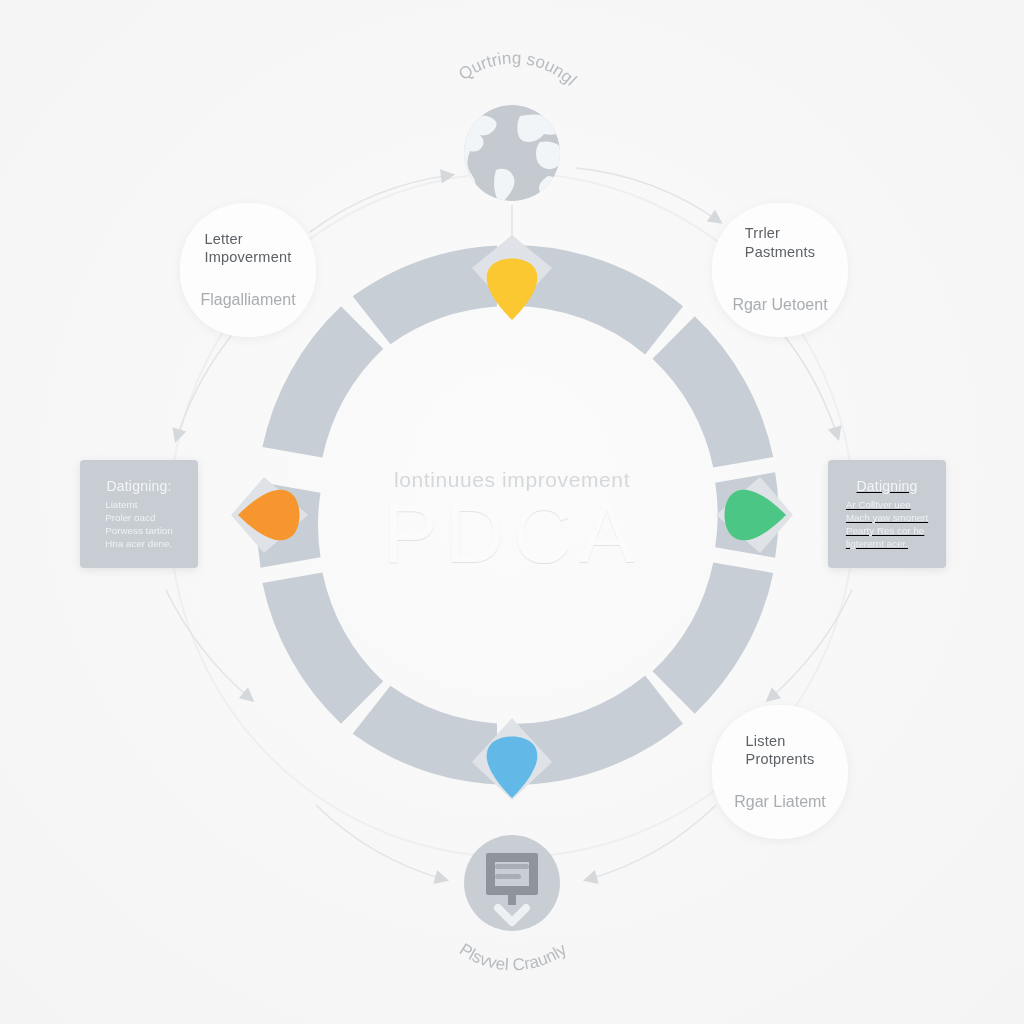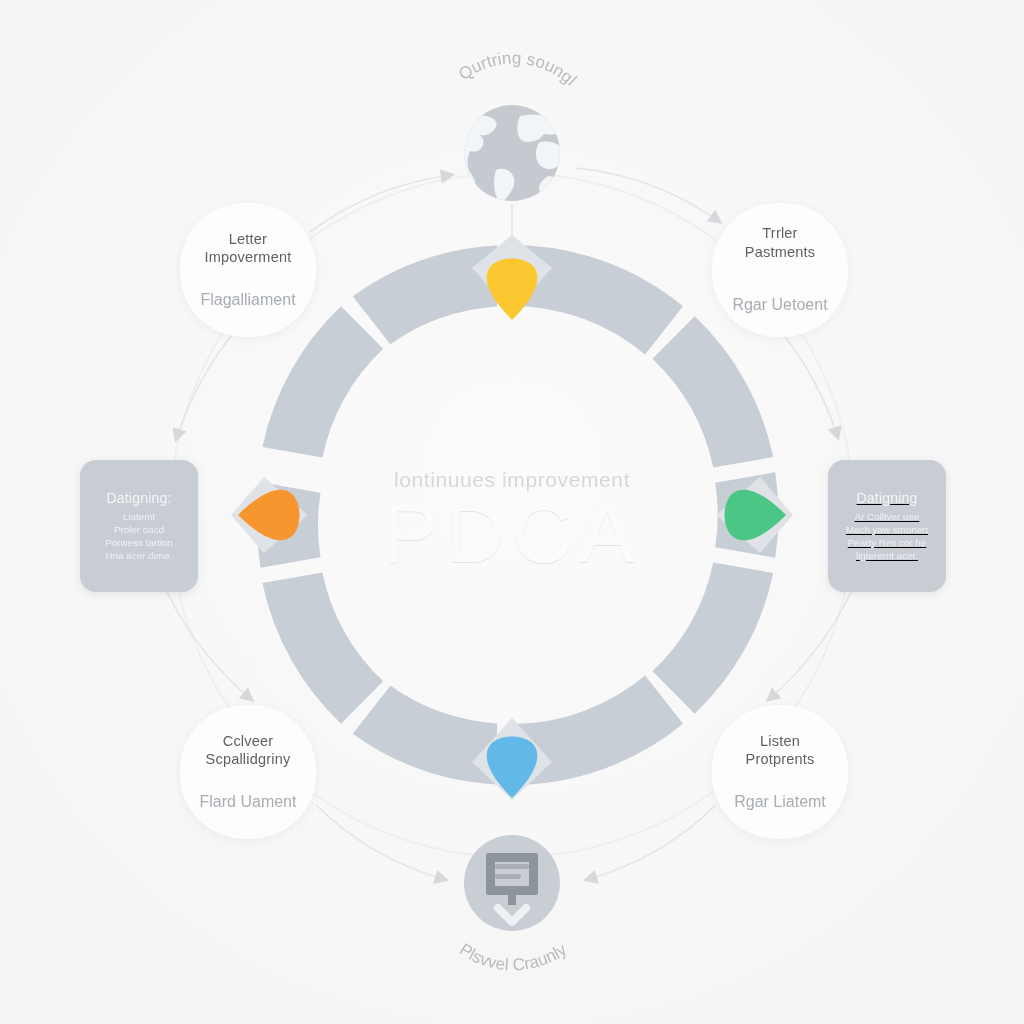--- a/index.html
+++ b/index.html
@@ -27,34 +27,33 @@
   }
 
   
   .node {
     position: absolute;
     box-sizing: border-box;
     display: flex;
     flex-direction: column;
     align-items: center;
     justify-content: center;
-    text-align: center;
     line-height: 1.28;
   }
   .node-round {
     width: 136px;
     height: 134px;
     border-radius: 48% 48% 48% 48% / 48% 48% 48% 48%;
     background: #fdfdfd;
     box-shadow: 0 2px 10px rgba(120,126,134,0.10);
   }
   .node-box {
     width: 118px;
-    height: 132px;
-    border-radius: 16px;
+    height: 108px;
+    border-radius: 4px;
     background: #c7cdd3;
     box-shadow: 0 2px 8px rgba(120,126,134,0.16);
   }
   .node-title {
     font-size: 14.5px;
     color: #5c6166;
     letter-spacing: 0.2px;
     font-weight: 400;
     white-space: pre-line;
   }
@@ -216,25 +215,20 @@
   </div>
 
   <div class="node node-box" id="node-right" style="left:828px; top:460px;text-decoration:underline;">
     <div class="node-title">Datigning</div>
     <div class="node-sub">Ar Colltver uee
 Mach yaw smonert
 Pearty Res cor he
 ligterernt acer.</div>
   </div>
 
-  <div class="node node-round" id="node-bottom-left" style="left:180px; top:705px;">
-    <div class="node-title">Cclveer
-Scpallidgriny</div>
-    <div class="node-sub">Flard Uament</div>
-  </div>
 
   <div class="node node-round" id="node-bottom-right" style="left:712px; top:705px;">
     <div class="node-title">Listen
 Protprents</div>
     <div class="node-sub">Rgar Liatemt</div>
   </div>
 
 </div>
 
 </body></html>

